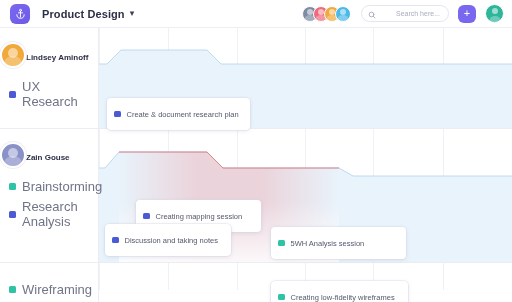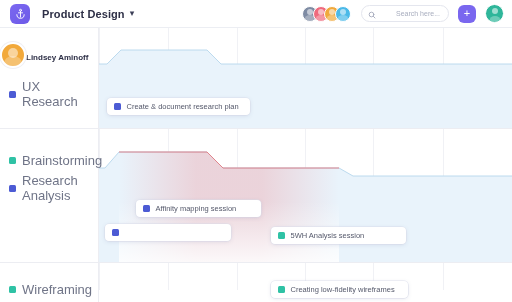--- a/index.html
+++ b/index.html
@@ -109,21 +109,21 @@
   .canvas{
     position:absolute; left:99px; top:0; width:413px; height:274px;
     overflow:hidden;
   }
   .canvas svg{ display:block; }
 
   
   .card{
     position:absolute; height:17px; border-radius:4px; background:#fff;
     box-shadow:0 1px 4px rgba(70,80,130,.13), 0 0 0 .6px rgba(225,228,238,.85);
-    display:flex; align-items:center; padding:8px 7px; z-index:5; cursor:pointer;
+    display:flex; align-items:center; padding:16px 7px; z-index:5; cursor:pointer;
   }
   .card .sw{ width:6.5px; height:6.5px; border-radius:1.5px; }
   .card .ctext{ margin-left:6px; font-size:7.5px; color:#55596b; white-space:nowrap; }
 </style>
 </head>
 <body>
 
 <div id="app">
 
   <div class="header">
@@ -221,25 +221,26 @@
       </svg>
     </div>
 
     <div class="card" style="left:107px; top:70px; width:143px;">
       <span class="sw" style="background:#4c5bd4"></span>
       <span class="ctext">Create &amp; document research plan</span>
     </div>
 
     <div class="card" style="left:136px; top:172px; width:125px;">
       <span class="sw" style="background:#4c5bd4"></span>
-      <span class="ctext">Affinity mapping session</span>
+      <span class="ctext">Creating mapping session</span>
     </div>
 
     <div class="card" style="left:105px; top:196px; width:126px;">
       <span class="sw" style="background:#4c5bd4"></span>
+      <span class="ctext">Discussion and taking notes</span>
     </div>
 
     <div class="card" style="left:271px; top:199px; width:135px;">
       <span class="sw" style="background:#2fc2a5"></span>
       <span class="ctext">5WH Analysis session</span>
     </div>
 
     <div class="card" style="left:271px; top:253px; width:137px;">
       <span class="sw" style="background:#2fc2a5"></span>
       <span class="ctext">Creating low-fidelity wireframes</span>
@@ -257,20 +258,24 @@
         </div>
         <div style="margin-top:11px;">
           <div class="tag">
             <span class="sw" style="background:#4c5bd4"></span>
             <span class="tag-label">UX Research</span>
           </div>
         </div>
       </div>
 
       <div class="side-row" style="top:114px;">
+        <div class="person">
+          <div class="pav" style="background:#8a90c8"></div>
+          <div class="pname">Zain Gouse</div>
+        </div>
         <div style="margin-top:11px;">
           <div class="tag">
             <span class="sw" style="background:#2fc2a5"></span>
             <span class="tag-label">Brainstorming</span>
           </div>
           <div class="tag">
             <span class="sw" style="background:#4c5bd4"></span>
             <span class="tag-label">Research Analysis</span>
           </div>
         </div>

